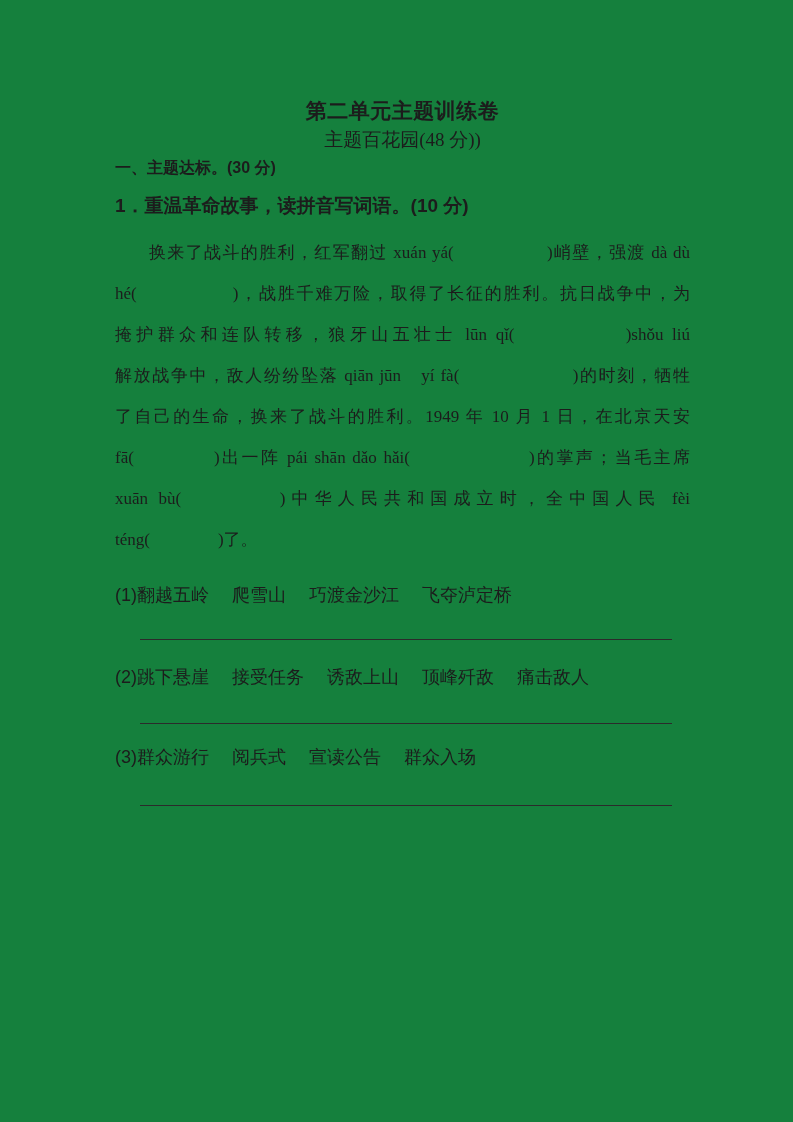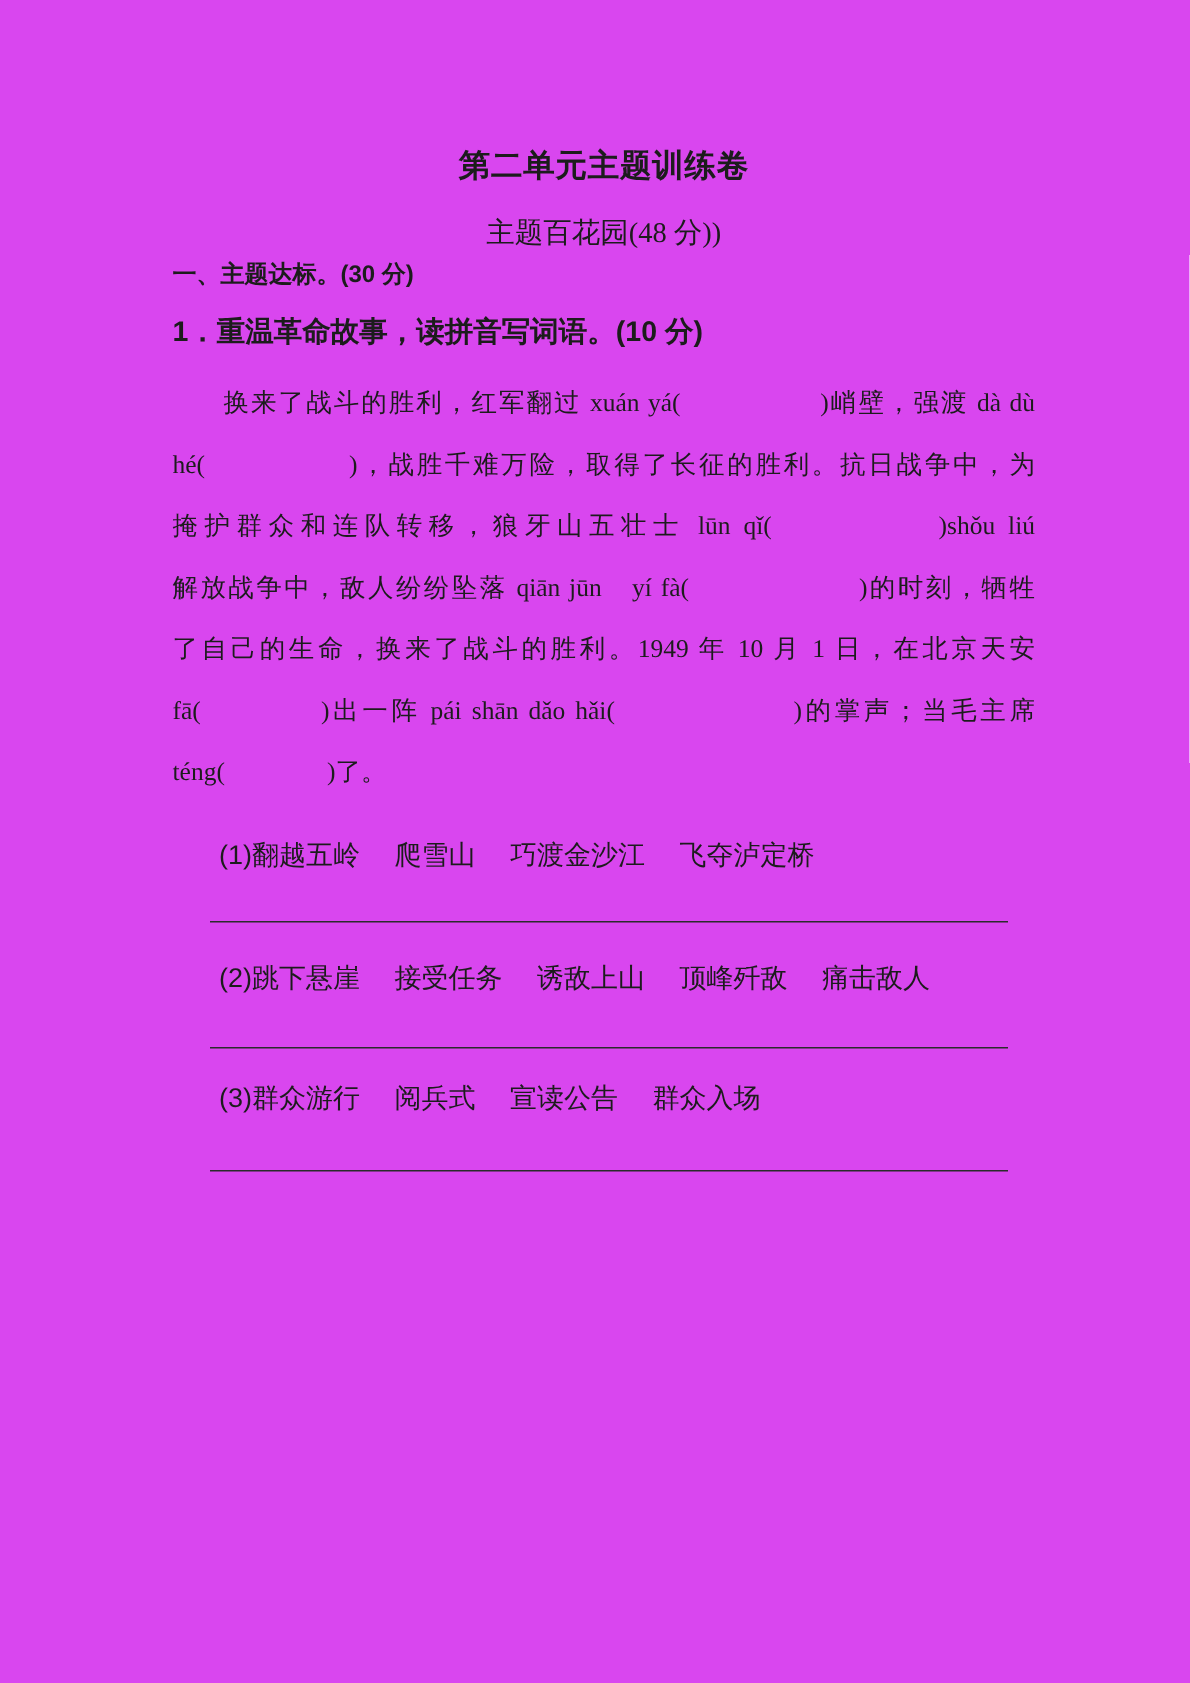--- a/index.html
+++ b/index.html
@@ -5,41 +5,40 @@
   html, body {
     margin: 0;
     padding: 0;
     background: #ffffff;
   }
   .page {
     position: relative;
     width: 793px;
     height: 1122px;
     margin: 0 auto;
-    background: #d946ef;
+    background: #15803d;
     color: #1c1c1c;
     box-sizing: border-box;
     padding: 96px 103px 0 115px;
     overflow: hidden;
     font-family: "Liberation Serif", serif;
   }
   .title {
     text-align: center;
     font-family: "Liberation Sans", sans-serif;
     font-weight: 700;
     font-size: 21px;
     line-height: 30px;
     letter-spacing: 0.5px;
   }
   .subtitle {
     text-align: center;
     font-family: "Liberation Serif", serif;
     font-size: 19px;
     line-height: 28px;
-    margin-top: 16px;
   }
   .section-heading {
     font-family: "Liberation Sans", sans-serif;
     font-weight: 700;
     font-size: 16px;
     line-height: 28px;
   }
   .q-heading {
     font-family: "Liberation Sans", sans-serif;
     font-weight: 700;
@@ -64,21 +63,20 @@
   .kai-line.no-just {
     text-align: left;
     text-align-last: left;
   }
   .q2-heading { margin-top: 12px; }
   .option-row {
     font-family: "Liberation Sans", sans-serif;
     font-size: 18px;
     line-height: 26px;
     white-space: pre-wrap;
-    margin-left: 31px;
   }
   .opt-1 { margin-top: 22px; }
   .opt-2 { margin-top: 24px; }
   .opt-3 { margin-top: 20px; }
   .answer-line {
     margin-left: 25px;
     width: 532px;
     border-bottom: 1.5px solid #2b2b2b;
   }
   .blank-1 { height: 31px; }
@@ -99,20 +97,21 @@
 
   <div class="q-heading q1-heading">1．重温革命故事，读拼音写词语。(10 分)</div>
 
   <div class="para">
     <div class="kai-line indent">换来了战斗的胜利，红军翻过 xuán yá(　　　　　)峭壁，强渡 dà dù</div>
     <div class="kai-line">hé(　　　　　)，战胜千难万险，取得了长征的胜利。抗日战争中，为</div>
     <div class="kai-line">掩护群众和连队转移，狼牙山五壮士 lūn qǐ(　　　　　)shǒu liú</div>
     <div class="kai-line">解放战争中，敌人纷纷坠落 qiān jūn　yí fà(　　　　　　)的时刻，牺牲</div>
     <div class="kai-line">了自己的生命，换来了战斗的胜利。1949 年 10 月 1 日，在北京天安</div>
     <div class="kai-line">fā(　　　　)出一阵 pái shān dǎo hǎi(　　　　　　)的掌声；当毛主席</div>
+    <div class="kai-line">xuān bù(　　　　)中华人民共和国成立时，全中国人民 fèi</div>
     <div class="kai-line no-just">téng(　　　　)了。</div>
   </div>
 
 
   <div class="option-row opt-1">(1)翻越五岭　 爬雪山　 巧渡金沙江　 飞夺泸定桥</div>
   <div class="answer-line blank-1"></div>
 
   <div class="option-row opt-2">(2)跳下悬崖　 接受任务　 诱敌上山　 顶峰歼敌　 痛击敌人</div>
   <div class="answer-line blank-2"></div>
 

